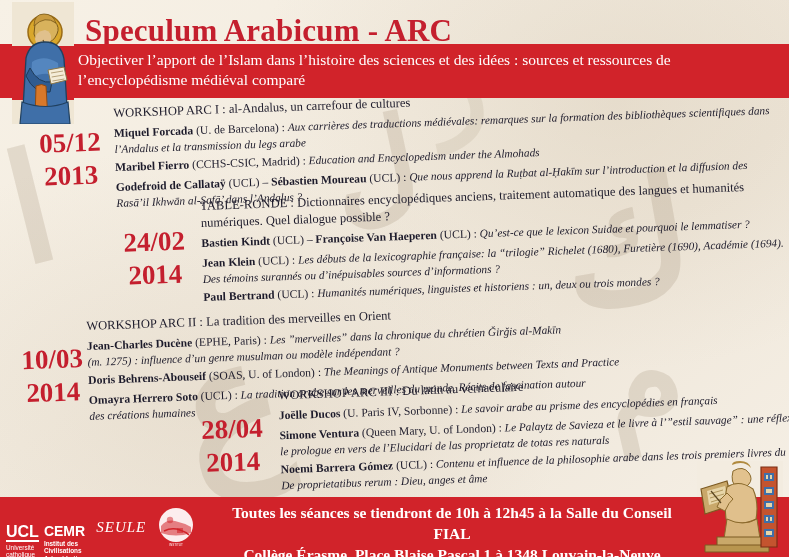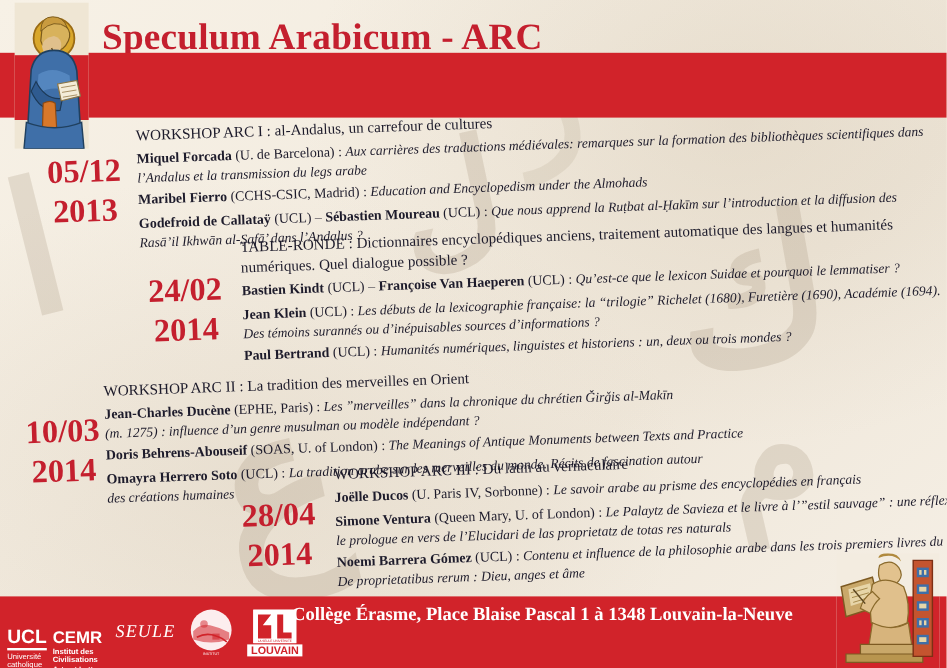--- a/index.html
+++ b/index.html
@@ -115,20 +115,21 @@
   <div class="wm wm3">ك</div>
   <div class="wm wm4">ع</div>
   <div class="wm wm5">م</div>
   <div class="wm wm6">ر</div>
 
   <div id="header-area">
     <div id="title-zone">
       <div id="poster-title">Speculum Arabicum -  ARC</div>
     </div>
     <div id="red-band"></div>
+    <div id="subtitle">Objectiver l’apport de l’Islam dans l’histoire des sciences et des idées : sources et ressources de l’encyclopédisme médiéval comparé</div>
 
     <svg id="scribe-left" viewBox="0 0 62 122">
       <rect x="0" y="0" width="62" height="122" fill="#efe6d4"></rect>
       <rect x="0" y="44" width="62" height="54" fill="#d1232a"></rect>
 
       <circle cx="33" cy="30" r="17" fill="#d9a72b" stroke="#9a6b15" stroke-width="1.5"></circle>
 
       <path d="M23 22 q10 -10 20 -2 q5 5 2 12 q-4 9 -12 9 q-9 -1 -11 -9 z" fill="#d8b25c" stroke="#7a5a1b" stroke-width="1"></path>
       <path d="M22 24 q11 -11 22 -3 q-3 -9 -12 -9 q-10 0 -10 12 z" fill="#c99b3f" stroke="#7a5a1b" stroke-width=".8"></path>
 
@@ -259,32 +260,24 @@
 
     <svg id="logo-circle" viewBox="0 0 42 42">
       <circle cx="21" cy="19" r="17" fill="#fff" opacity=".92"></circle>
       <path d="M6 20 q6 -7 14 -5 q9 2 16 6 l0 6 q-15 5 -30 0 z" fill="#d1232a" opacity=".55"></path>
       <path d="M9 25 q8 -4 16 -1 q6 2 9 5" stroke="#d1232a" stroke-width="1.4" fill="none"></path>
       <circle cx="15" cy="14" r="3.2" fill="#d1232a" opacity=".5"></circle>
       <rect x="22" y="22" width="6" height="5" fill="#d1232a" opacity=".6"></rect>
       <text x="21" y="40" font-size="3" fill="#fff" text-anchor="middle" font-family="Liberation Sans, sans-serif">INSTITUT</text>
     </svg>
 
-    <div id="logo-louvain">
-      <svg class="louv-box" viewBox="0 0 36 28">
-        <rect x="0" y="0" width="36" height="28" fill="#ffffff"></rect>
-        <path d="M4 4 l11 0 l-7 9 l7 0 l0 11 l-11 0 z" fill="#d1232a"></path>
-        <path d="M20 4 l5 0 l0 15 l7 0 l0 5 l-12 0 z" fill="#d1232a"></path>
-        <text x="18" y="27" font-size="2.6" fill="#d1232a" text-anchor="middle" font-family="Liberation Sans, sans-serif">LA SEULE UNIVERSITE</text>
-      </svg>
-      <div class="louv-word">LOUVAIN</div>
-    </div>
   </div>
 
   <div id="venue">
+    <div>Toutes les séances se tiendront de 10h à 12h45 à la Salle du Conseil FIAL</div>
     <div>Collège Érasme, Place Blaise Pascal 1 à 1348 Louvain-la-Neuve</div>
   </div>
 
   <svg id="scribe-right" viewBox="0 0 86 96">
     <rect x="0" y="0" width="86" height="96" fill="#f3ece0"></rect>
     <rect x="0" y="36" width="86" height="60" fill="#d1232a"></rect>
 
     <path d="M4 28 l26 -8 l6 24 l-28 9 z" fill="#c9a86a" stroke="#7d5a22" stroke-width="1.2"></path>
     <path d="M10 30 l18 -5 l3 13 l-19 6 z" fill="#e7d5a8"></path>
     <path d="M12 33 l14 -4 M13 37 l14 -4 M14 41 l13 -4" stroke="#9a7c3c" stroke-width=".7"></path>

